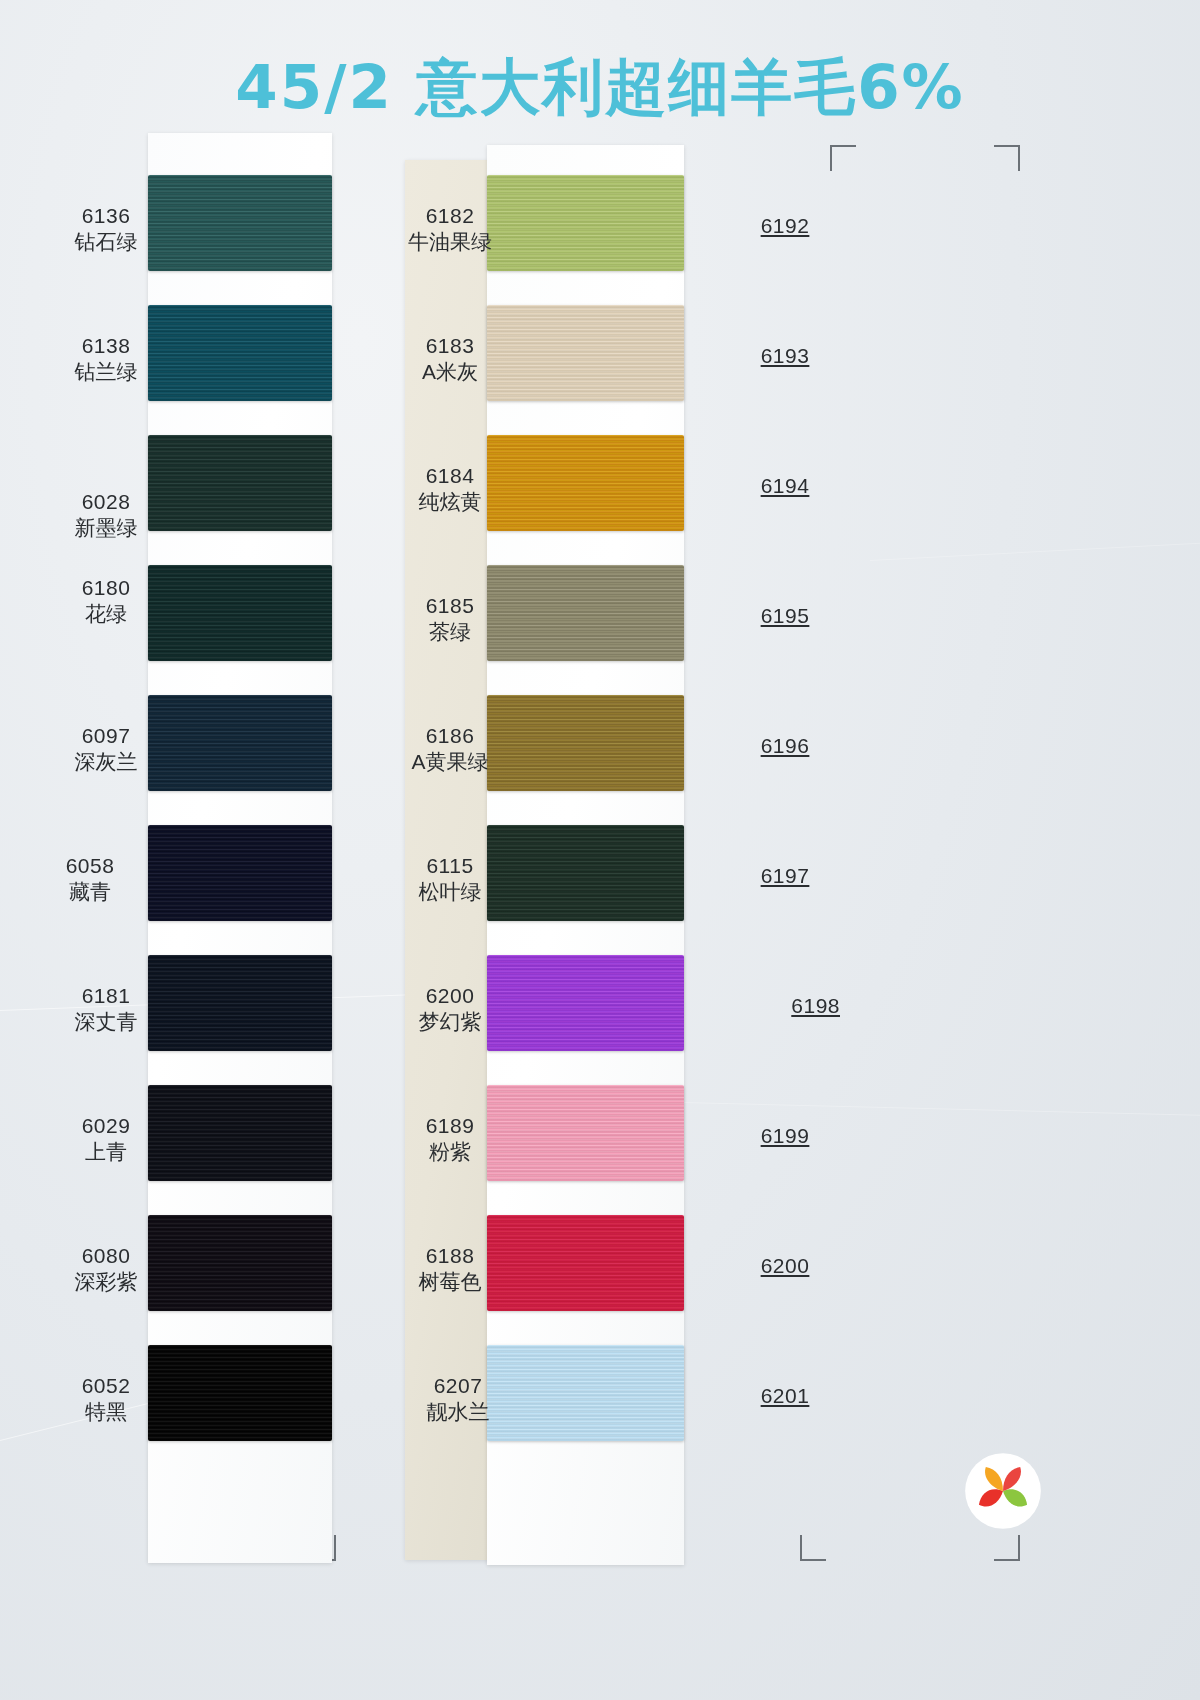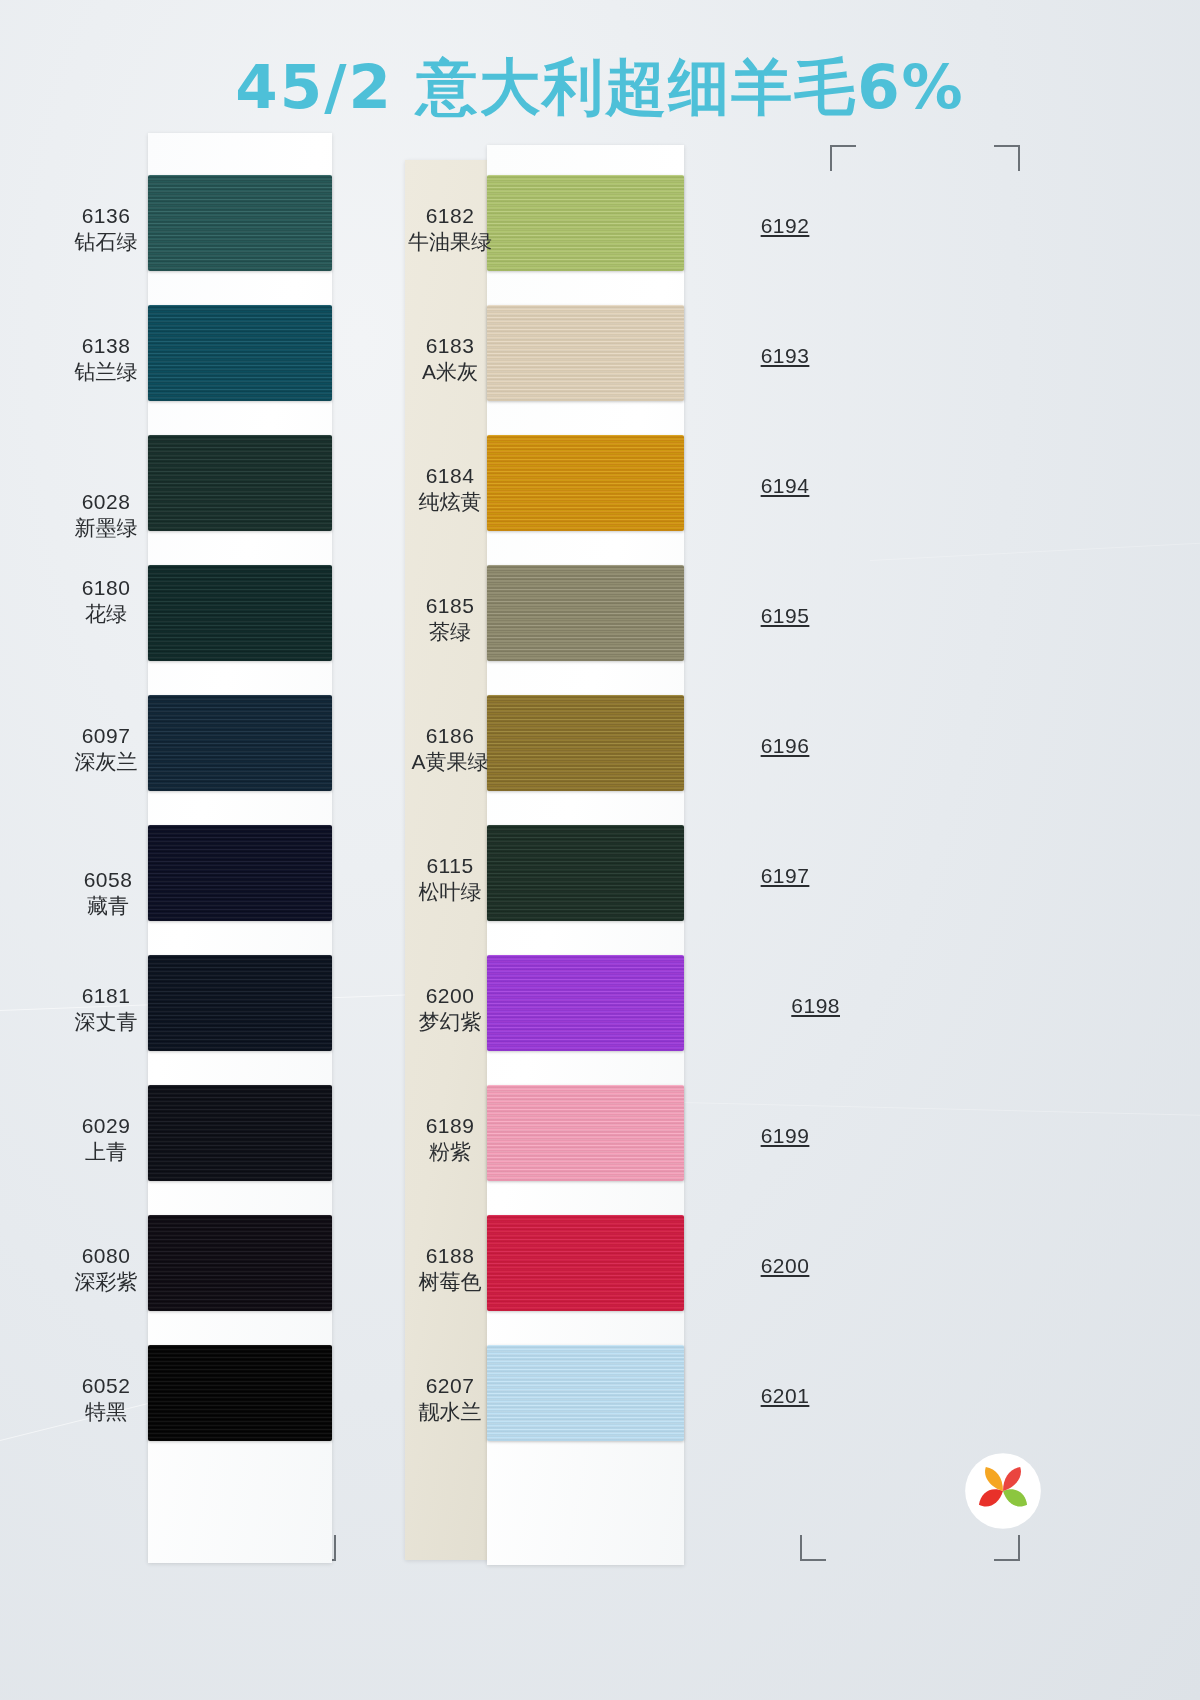--- a/index.html
+++ b/index.html
@@ -171,21 +171,21 @@
     <div class="lbl" style="left: 60px; top: 575px; width: 92px;">
       <div class="code">6180</div>
       <div class="name">花绿</div>
     </div>
     <div class="swatch" style="left: 148px; top: 695px; width: 184px; height: 96px; background: repeating-linear-gradient(rgb(38, 58, 74) 0px, rgb(26, 46, 62) 1px, rgb(12, 32, 48) 2px, rgb(21, 41, 57) 4px), rgb(24, 44, 60);"></div>
     <div class="lbl" style="left: 60px; top: 723px; width: 92px;">
       <div class="code">6097</div>
       <div class="name">深灰兰</div>
     </div>
     <div class="swatch" style="left: 148px; top: 825px; width: 184px; height: 96px; background: repeating-linear-gradient(rgb(33, 36, 56) 0px, rgb(21, 24, 44) 1px, rgb(7, 10, 30) 2px, rgb(16, 19, 39) 4px), rgb(19, 22, 42);"></div>
-    <div class="lbl" style="left: 62px; top: 853px; width: 92px; margin-top: 14px;">
+    <div class="lbl" style="left: 44px; top: 853px; width: 92px;">
       <div class="code">6058</div>
       <div class="name">藏青</div>
     </div>
     <div class="swatch" style="left: 148px; top: 955px; width: 184px; height: 96px; background: repeating-linear-gradient(rgb(33, 40, 52) 0px, rgb(21, 28, 40) 1px, rgb(7, 14, 26) 2px, rgb(16, 23, 35) 4px), rgb(19, 26, 38);"></div>
     <div class="lbl" style="left: 60px; top: 983px; width: 92px;">
       <div class="code">6181</div>
       <div class="name">深丈青</div>
     </div>
     <div class="swatch" style="left: 148px; top: 1085px; width: 184px; height: 96px; background: repeating-linear-gradient(rgb(34, 36, 43) 0px, rgb(22, 24, 31) 1px, rgb(8, 10, 17) 2px, rgb(17, 19, 26) 4px), rgb(20, 22, 29);"></div>
     <div class="lbl" style="left: 60px; top: 1113px; width: 92px;">
@@ -270,21 +270,21 @@
     </div>
     <div class="swatch" style="left: 487px; top: 1215px; width: 197px; height: 96px; background: repeating-linear-gradient(rgb(221, 49, 85) 0px, rgb(209, 37, 73) 1px, rgb(195, 23, 59) 2px, rgb(204, 32, 68) 4px), rgb(207, 35, 71);"></div>
     <div class="lbl" style="left: 405px; top: 1243px; width: 90px;">
       <div class="code">6188</div>
       <div class="name">树莓色</div>
     </div>
     <div class="lbl numonly" style="left: 730px; top: 1253px; width: 110px;">
       <div class="code">6200</div>
     </div>
     <div class="swatch" style="left: 487px; top: 1345px; width: 197px; height: 96px; background: repeating-linear-gradient(rgb(202, 234, 252) 0px, rgb(190, 222, 240) 1px, rgb(176, 208, 226) 2px, rgb(185, 217, 235) 4px), rgb(188, 220, 238);"></div>
-    <div class="lbl" style="left: 405px; top: 1373px; width: 90px;">
+    <div class="lbl" style="left: 405px; top: 1373px; width: 90px; padding-left: 8px;">
       <div class="code">6207</div>
       <div class="name">靓水兰</div>
     </div>
     <div class="lbl numonly" style="left: 730px; top: 1383px; width: 110px;">
       <div class="code">6201</div>
     </div>
   </div>
 
 <div class="logo">
   <svg viewBox="0 0 100 100" width="86" height="86" aria-hidden="true">

